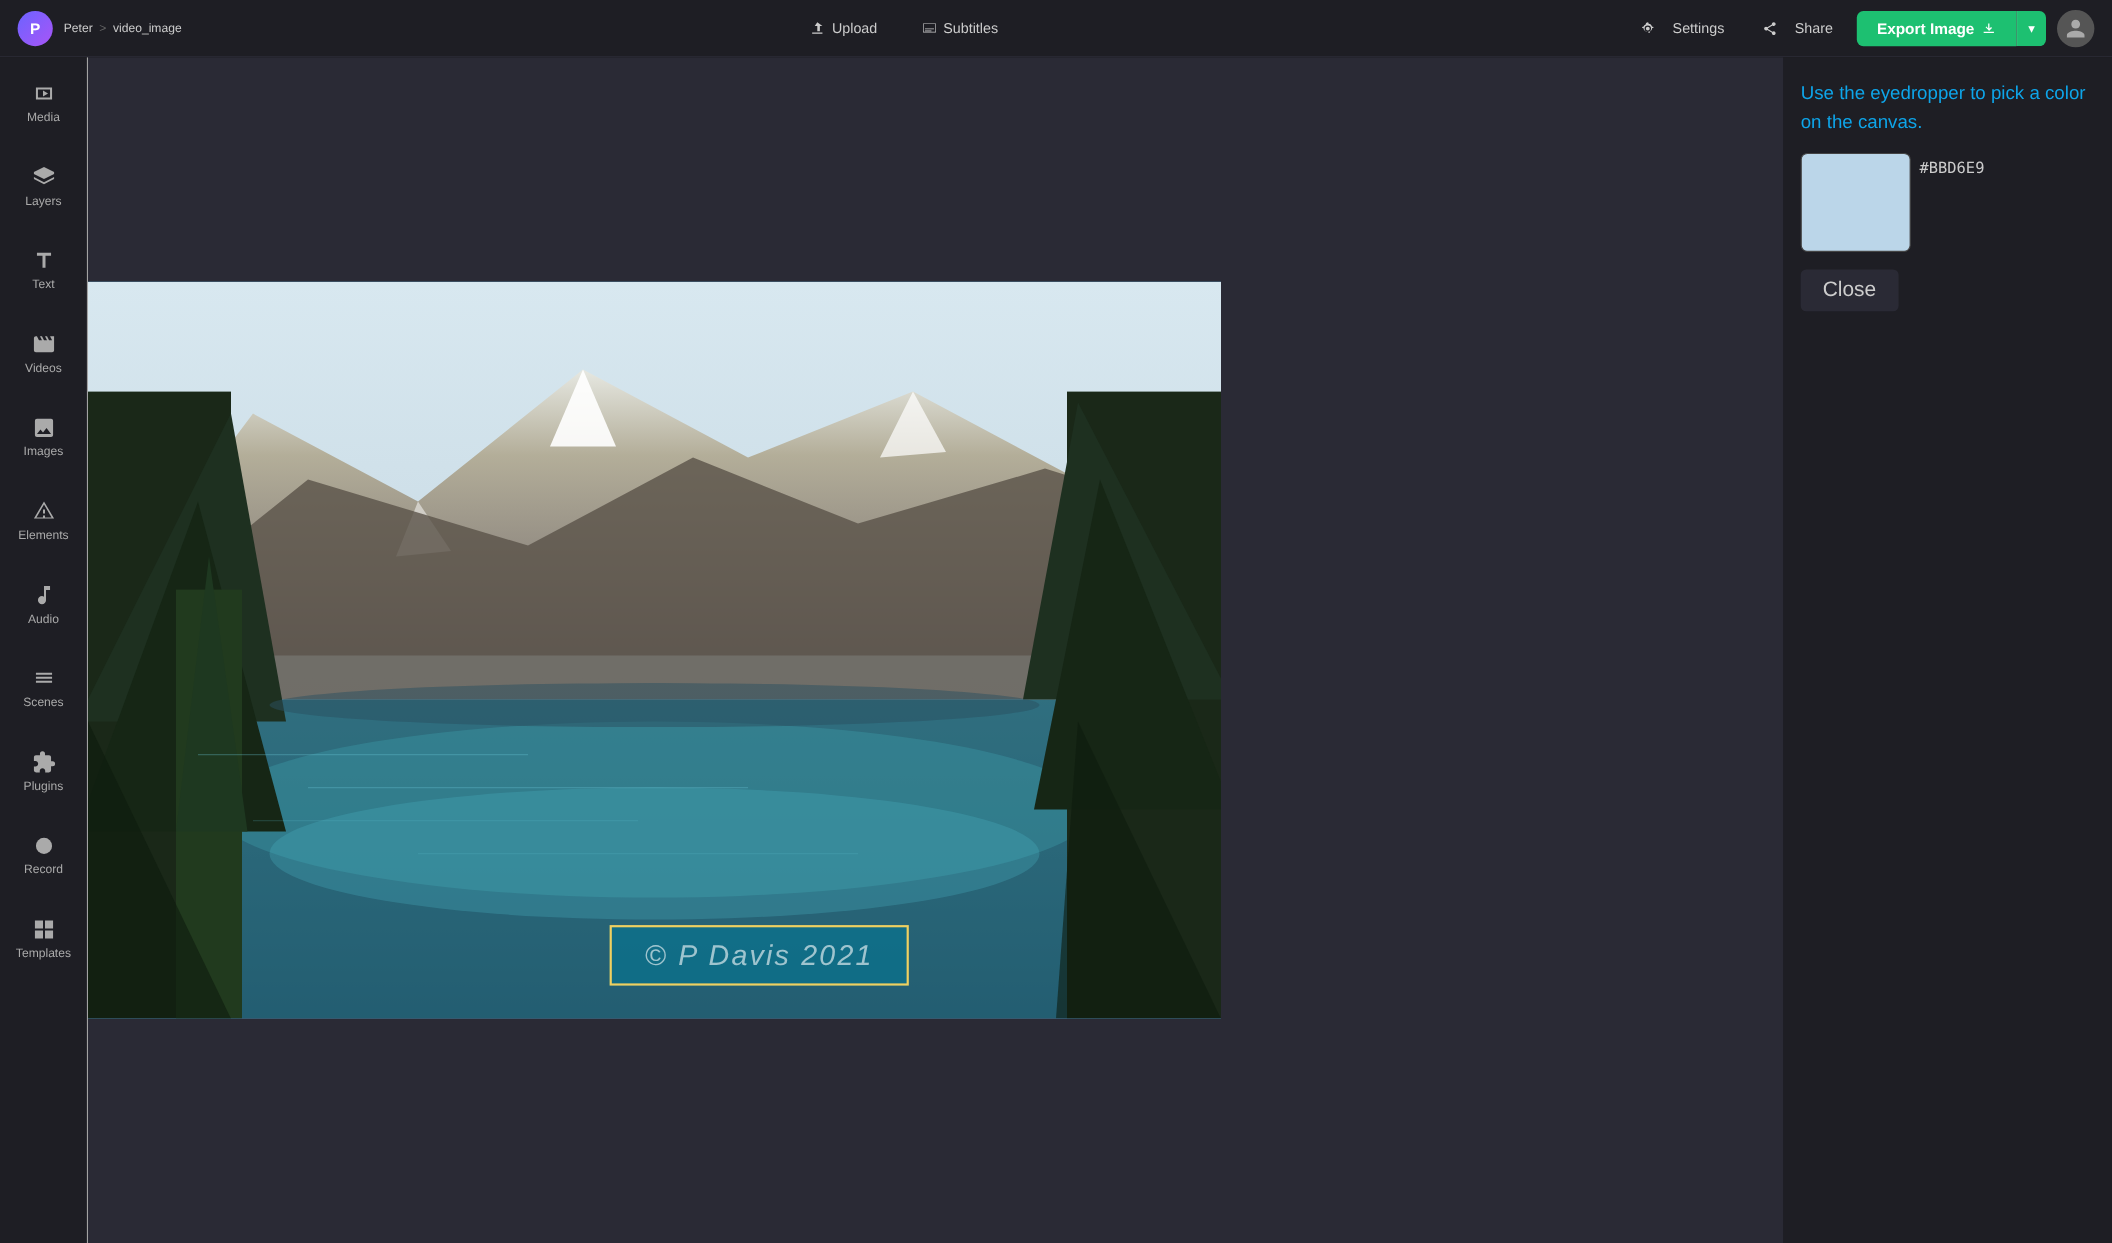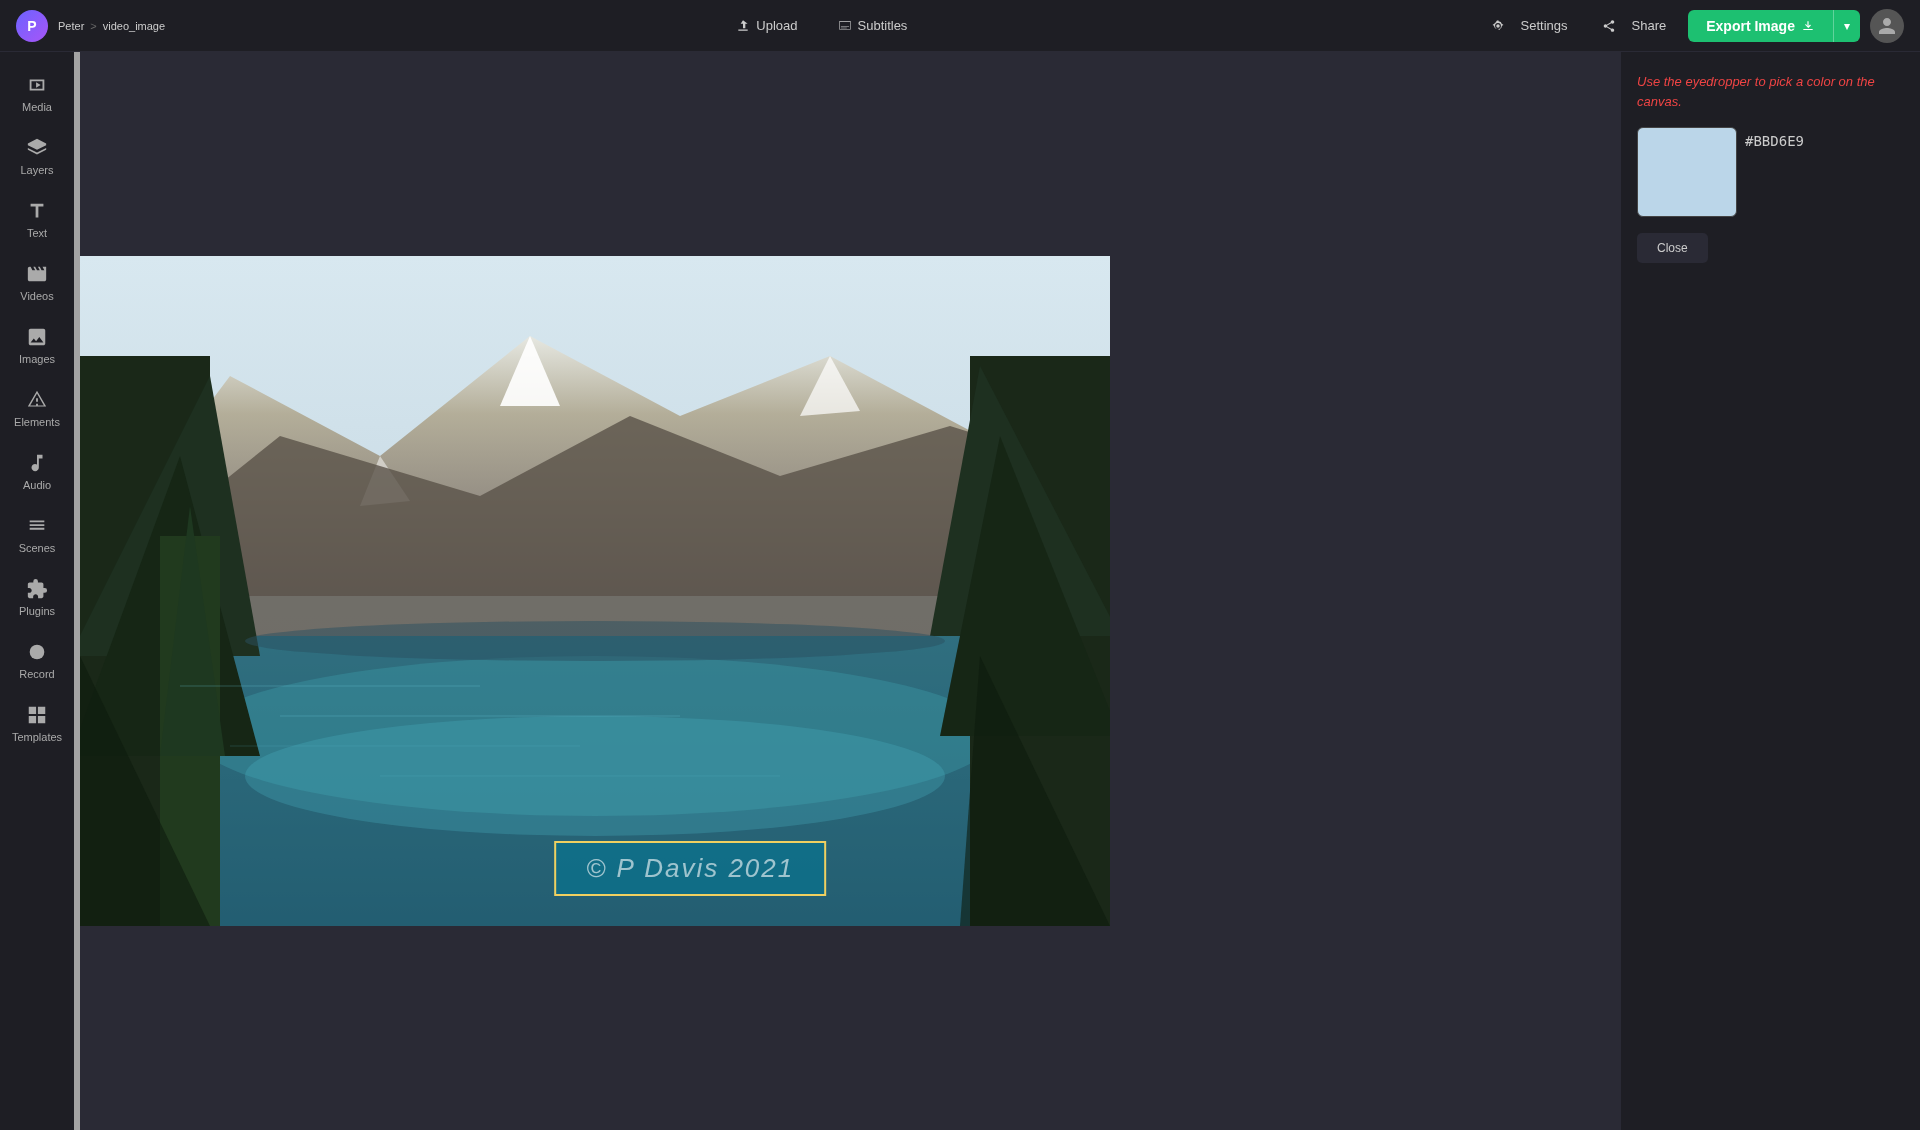--- a/index.html
+++ b/index.html
@@ -70,23 +70,23 @@
     }
 
     
     .sidebar {
       width: 80px;
       background: #1e1e24;
       display: flex;
       flex-direction: column;
       align-items: center;
       padding: 10px 0;
-      border-right: 6px solid #a3a3a3;
+      border-right: 1px solid #a3a3a3;
       flex-shrink: 0;
-      gap: 0;
+      gap: 13px;
     }
     .sidebar-item {
       display: flex; flex-direction: column; align-items: center;
       justify-content: center; gap: 5px; padding: 12px 8px;
       width: 100%; cursor: pointer; color: #aaa;
       font-size: 11px; border-radius: 0;
     }
     .sidebar-item svg { width: 22px; height: 22px; fill: currentColor; }
     .sidebar-item-label { font-size: 11px; text-align: center; }
 
@@ -139,24 +139,23 @@
       width: 300px;
       background: #1e1e24;
       border-left: 1px solid #2a2a35;
       padding: 20px 16px;
       display: flex;
       flex-direction: column;
       gap: 16px;
       flex-shrink: 0;
     }
     .eyedropper-hint {
-      color: #ef4444;
-      font-size: 13px;
+      color: #0ea5e9;
+      font-size: 17px;
       line-height: 1.5;
-      font-style: italic;
     }
     .color-preview-box {
       width: 100px;
       height: 90px;
       background: #BBD6E9;
       border-radius: 6px;
       border: 1px solid #444;
     }
     .color-hex-value {
       color: #ccc;
@@ -164,21 +163,21 @@
       font-family: monospace;
       margin-top: 6px;
     }
     .close-btn {
       background: #2a2a35;
       color: #ccc;
       border: none;
       padding: 8px 20px;
       border-radius: 5px;
       cursor: pointer;
-      font-size: 12px;
+      font-size: 19px;
       width: fit-content;
     }
   </style>
 </head>
 <body>
 
 <div class="topbar">
   <div class="topbar-left">
     <div class="logo-circle">
       <span>P</span>

